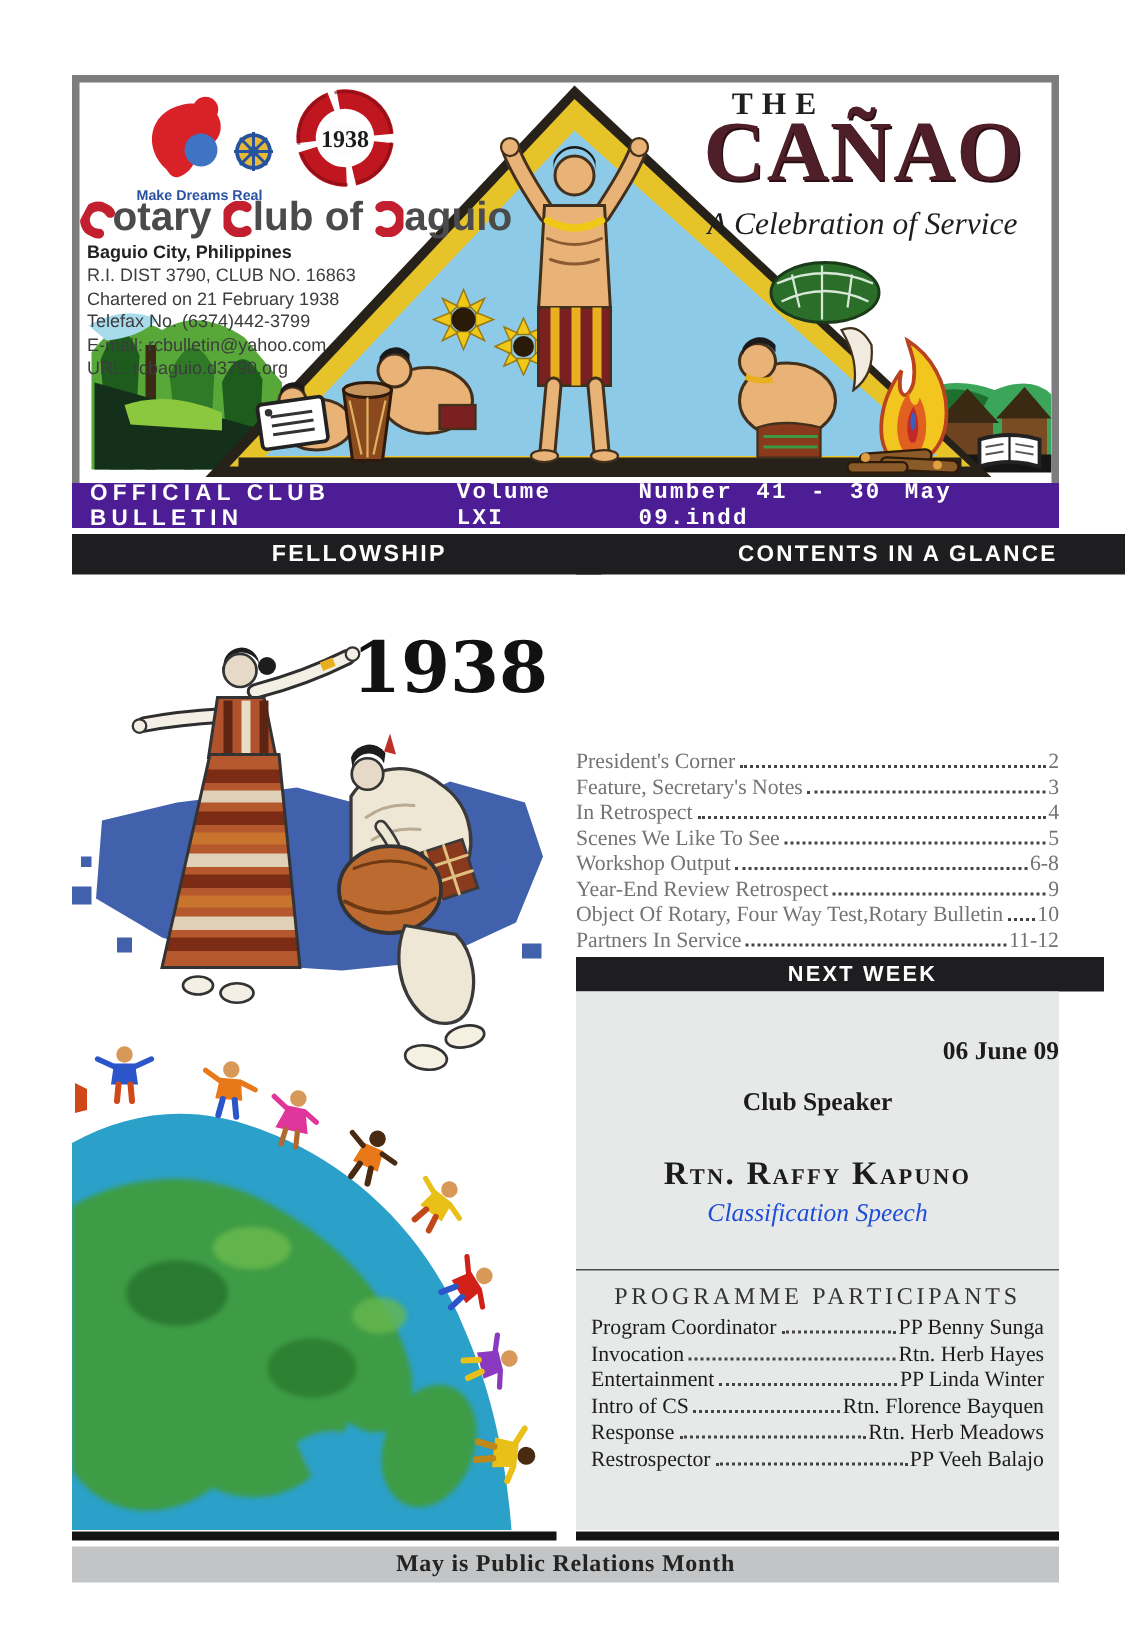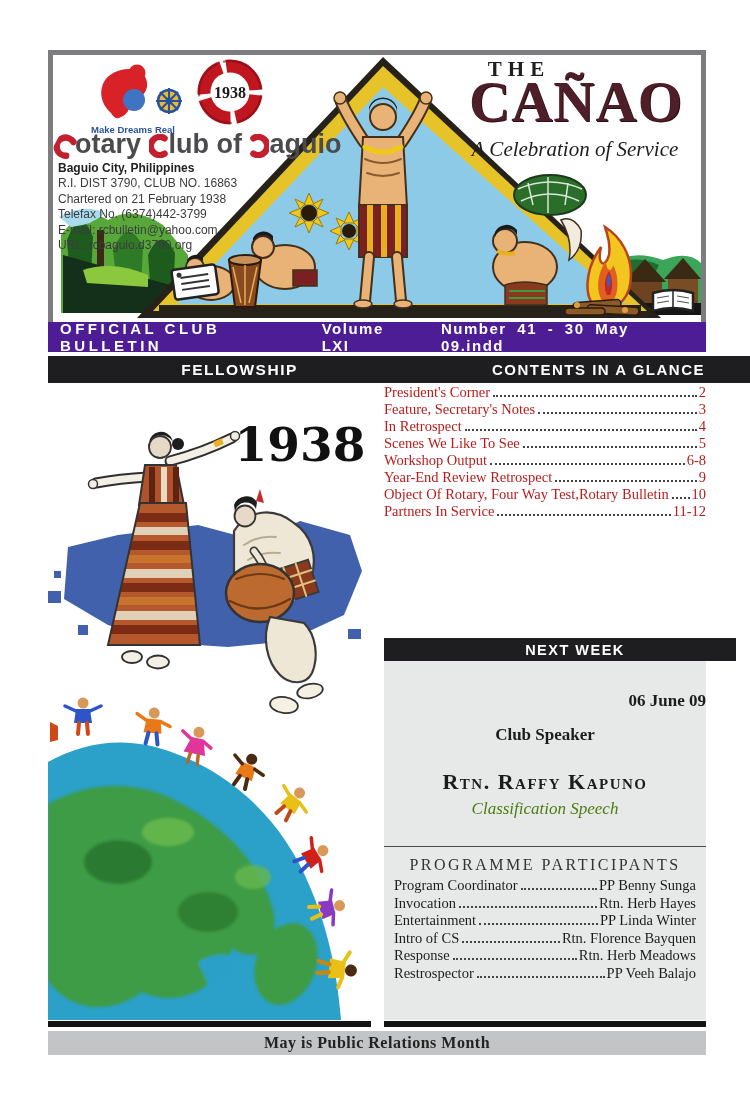--- a/index.html
+++ b/index.html
@@ -30,43 +30,43 @@
                 color:#1d1d1d;}
   #mast-meeting{left:356px;top:110px;width:284px;text-align:right;font-size:11.5px;
                 line-height:15px;color:#333;}
 
   
   #bulletin-bar{left:48px;top:322px;width:658px;height:30px;background:#4c1d95;
                 color:#fff;font-weight:bold;font-size:15px;display:flex;
                 align-items:center;justify-content:space-between;
                 padding:0 12px;box-sizing:border-box;}
   #bulletin-bar .lft{letter-spacing:3.5px;}
-  #bulletin-bar .rgt{letter-spacing:1.5px;word-spacing:5px;display:flex;gap:22px;}
+  #bulletin-bar .rgt{letter-spacing:1.5px;word-spacing:5px;display:flex;gap:22px;font-family:Liberation Mono, monospace;}
   .black-bar{background:#1e1e20;color:#fff;font-weight:bold;display:flex;
              align-items:center;justify-content:center;letter-spacing:1.5px;padding-left:30px;}
   #fellowship-bar{left:48px;top:356px;width:323px;height:27px;font-size:15.5px;}
   #contents-bar{left:384px;top:356px;width:369px;height:27px;font-size:15px;}
   #next-week-bar{left:384px;top:638px;width:322px;height:23px;font-size:14.5px;}
 
   
   #contents-list{left:384px;top:384px;width:322px;height:252px;display:flex;
-                 flex-direction:column;justify-content:flex-start;
-                 font-family:"Liberation Serif",serif;font-size:14.5px;color:#b91c1c;}
+                 flex-direction:column;justify-content:flex-end;
+                 font-family:"Liberation Serif",serif;font-size:14.5px;color:#737373;}
   .toc-row{display:flex;align-items:baseline;white-space:nowrap;}
   .leader{flex:1;min-width:6px;border-bottom:2px dotted #444;margin:0 2px 3px 3px;}
   .toc-page{text-align:right;}
 
   
   #next-week-panel{left:384px;top:661px;width:322px;height:359px;background:#e7e9e9;
                    font-family:"Liberation Serif",serif;color:#1c1c1c;}
   .nw-date{margin-top:30px;text-align:right;font-weight:bold;font-size:17px;}
   .nw-sub{margin-top:14px;text-align:center;font-weight:bold;font-size:17px;}
   .nw-speaker{margin-top:24px;text-align:center;font-variant:small-caps;
               font-weight:bold;font-size:22px;letter-spacing:1.5px;}
-  .nw-type{margin-top:4px;text-align:center;font-style:italic;font-size:17px;color:#4d7c0f;}
+  .nw-type{margin-top:4px;text-align:center;font-style:italic;font-size:17px;color:#1d4ed8;}
   .nw-divider{margin-top:27px;border-top:1.5px solid #4a4a4a;}
   .pp-heading{margin-top:9px;text-align:center;font-size:16px;letter-spacing:2.5px;color:#333;}
   .pp-rows{margin:3px 10px 0;}
   .pp-row{display:flex;align-items:baseline;font-size:14.5px;line-height:17.6px;white-space:nowrap;}
 
   
   #rule-left{left:48px;top:1021px;width:323px;height:6px;background:#141414;}
   #rule-right{left:384px;top:1021px;width:322px;height:6px;background:#141414;}
   #footer-bar{left:48px;top:1031px;width:658px;height:24px;background:#c2c4c6;
               display:flex;align-items:center;justify-content:center;

